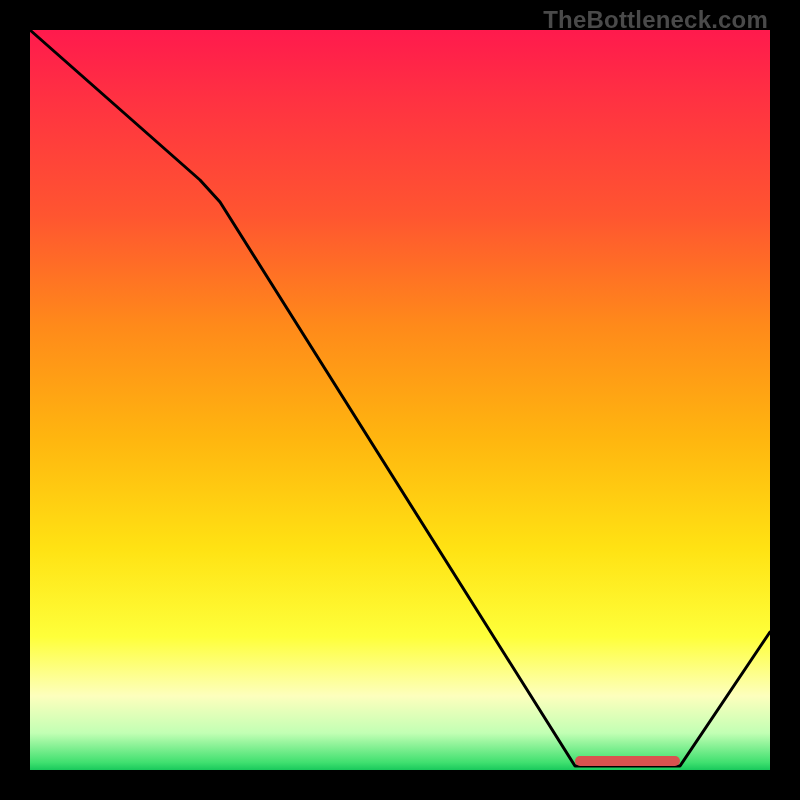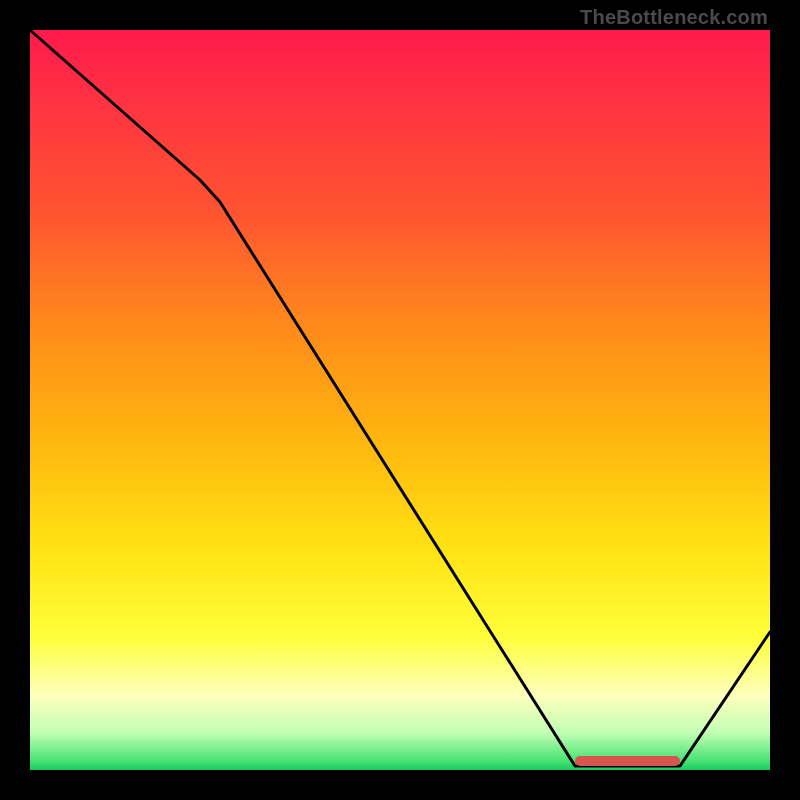--- a/index.html
+++ b/index.html
@@ -45,21 +45,21 @@
       #c2ffb4 95%,
       #3fe06f 99%,
       #19c95c 100%
     );
   }
   .attribution {
     position: absolute;
     top: 6px;
     right: 32px;
     color: #4a4a4a;
-    font-size: 20px;
+    font-size: 24px;
     font-weight: 600;
     letter-spacing: 0.2px;
   }
   .marker {
     position: absolute;
     height: 10px;
     border-radius: 5px;
     background: #d9534f; 
   }
   svg.curve {

